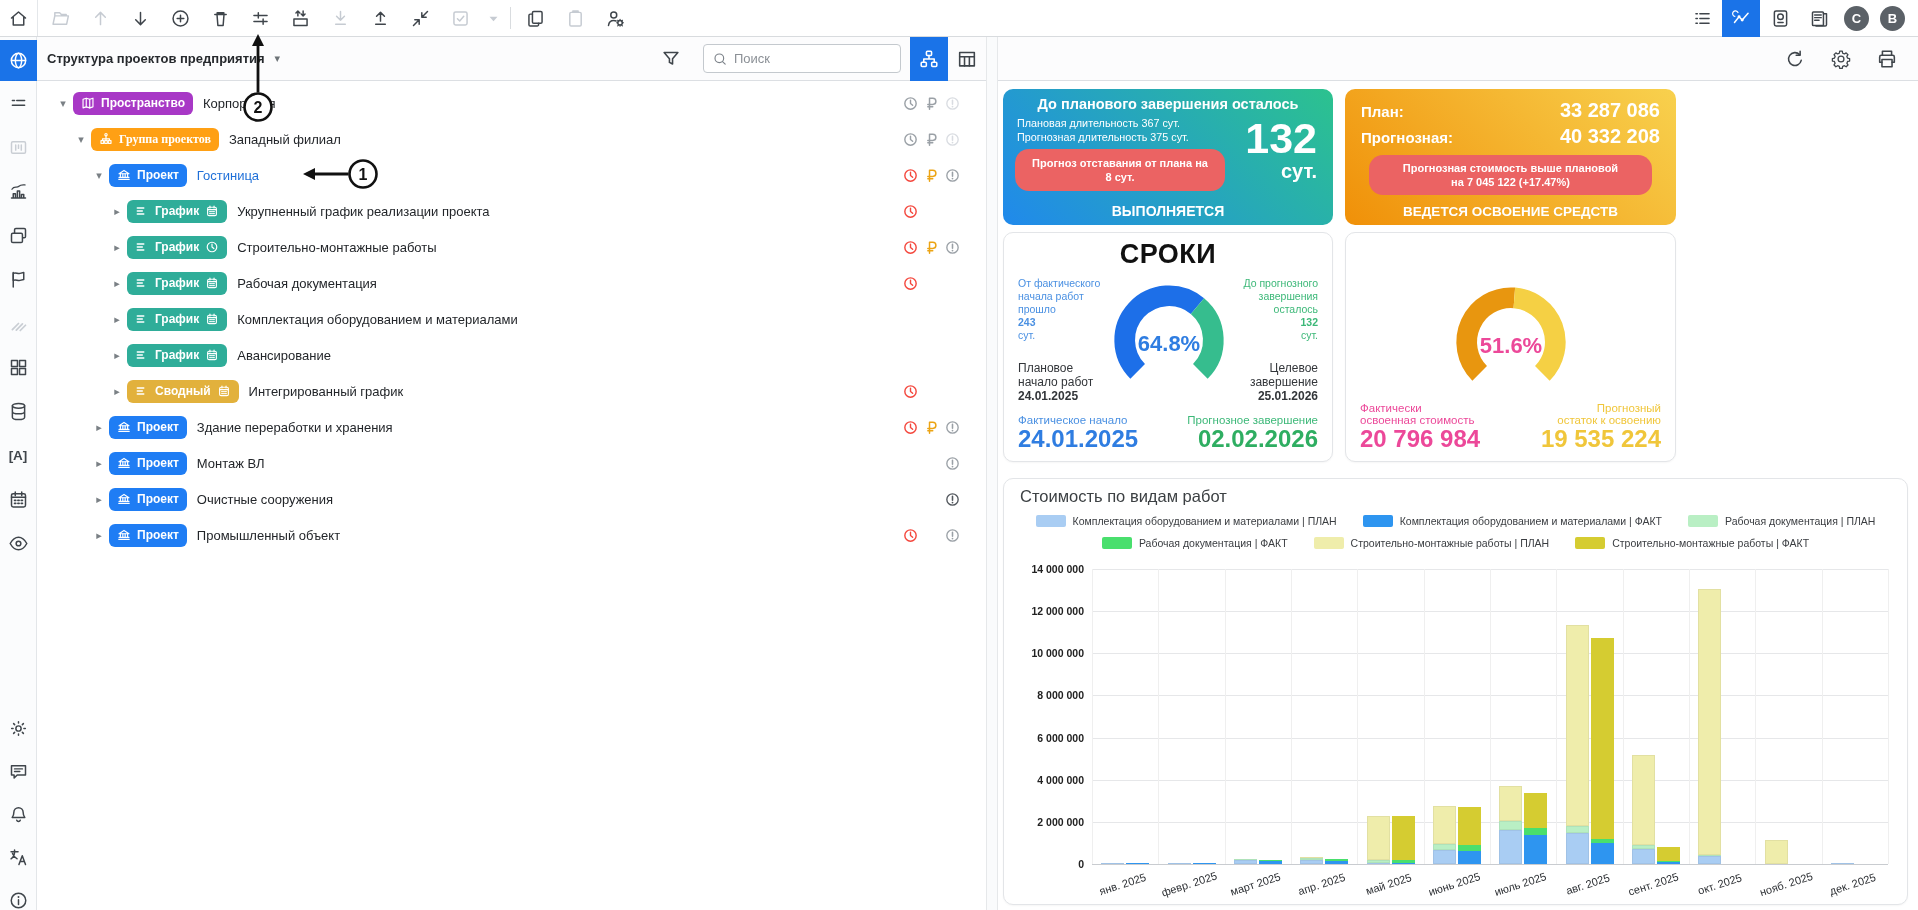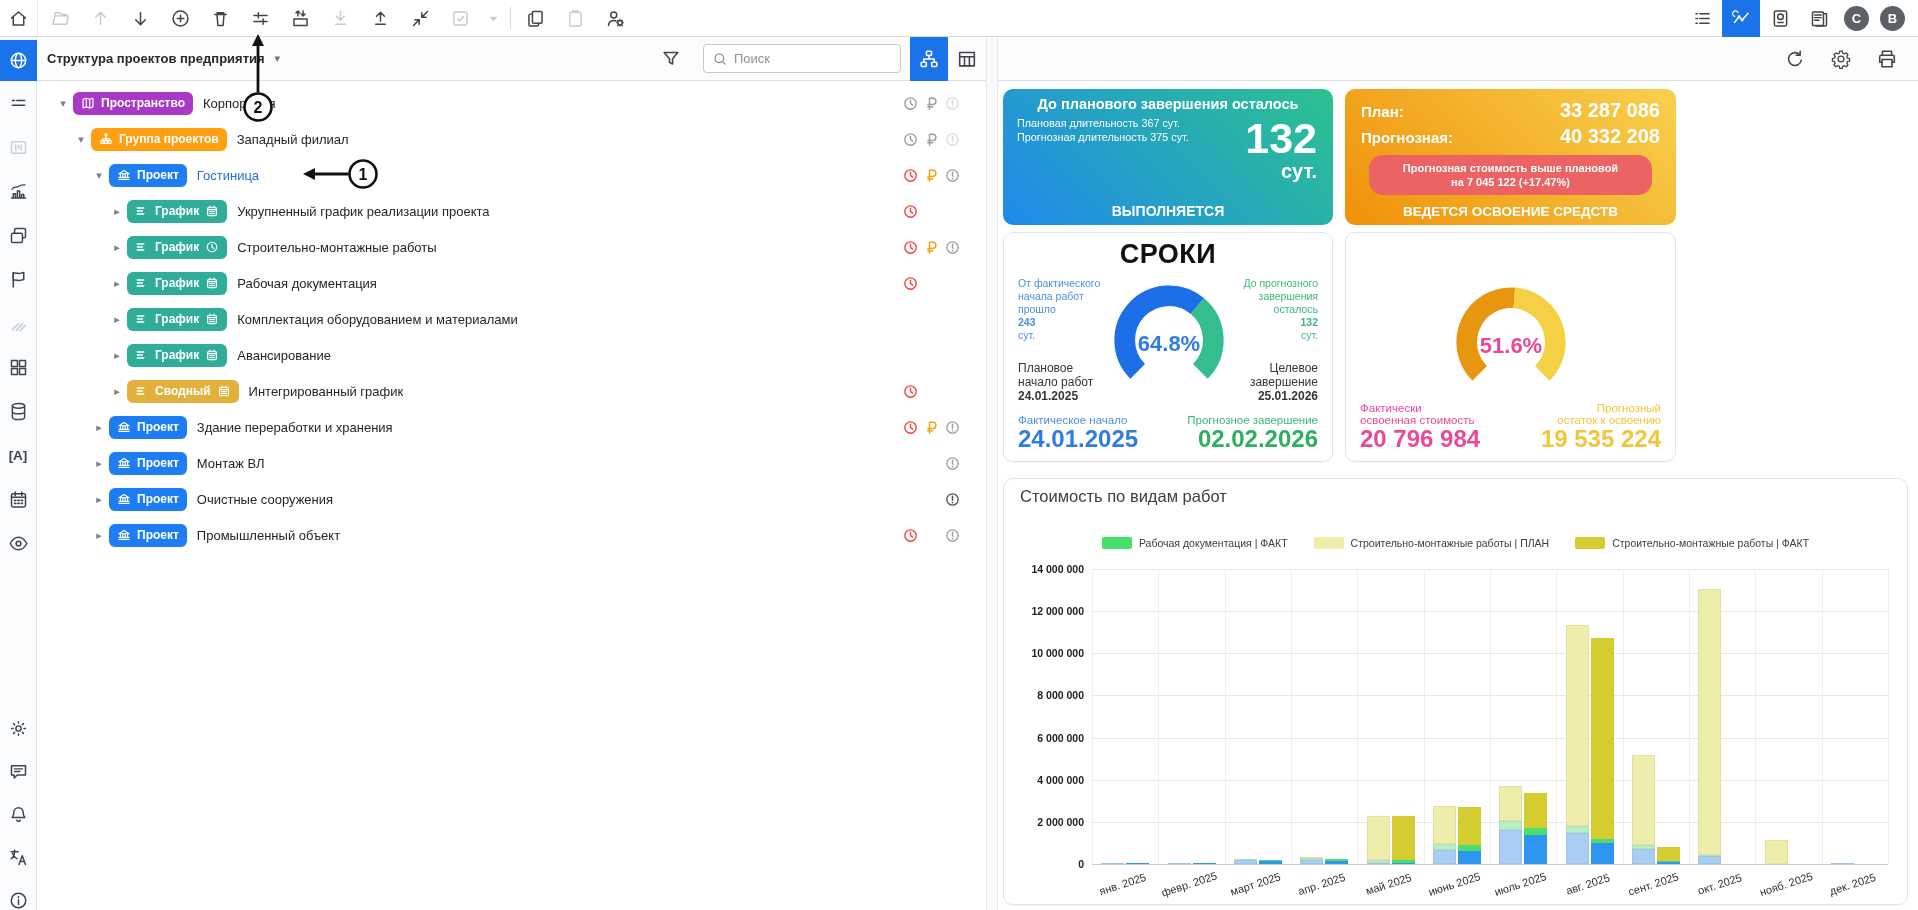--- a/index.html
+++ b/index.html
@@ -526,21 +526,21 @@
             <svg viewBox="0 0 24 24" fill="none" stroke="currentColor" stroke-width="1.7" stroke-linecap="round" stroke-linejoin="round">
               <circle cx="12" cy="12" r="8" stroke-width="1.9"></circle>
               <path d="M12 7.6v5.4" stroke-width="2.2"></path>
               <circle cx="12" cy="16.4" r="1.25" fill="currentColor" stroke="none"></circle>
             </svg>
           </span>
         </span>
       </div>
       <div class="tree-row" style="padding-left: 36px;">
         <span class="expander">▾</span>
-        <span class="badge" style="background: rgb(255, 160, 20);">
+        <span class="badge" style="background: rgb(255, 160, 20); font-family: Liberation Serif, serif;">
           <span style="display: flex;">
             <svg viewBox="0 0 24 24" fill="none" stroke="currentColor" stroke-width="1.7" stroke-linecap="round" stroke-linejoin="round">
               <circle cx="12" cy="4.6" r="2" stroke-width="2"></circle>
               <path d="M12 6.6v3.2M6 14.6v-2.8h12v2.8M12 9.8v4.8" stroke-width="2"></path>
               <rect x="3.4" y="14.8" width="4.6" height="4.6" stroke-width="2"></rect>
               <rect x="9.7" y="14.8" width="4.6" height="4.6" stroke-width="2"></rect>
               <rect x="16" y="14.8" width="4.6" height="4.6" stroke-width="2"></rect>
             </svg>
           </span>
           <span>Группа проектов</span>
@@ -915,20 +915,24 @@
           </svg>
         </span>
       </button>
     </div>
   <div id="dash-content">
 
     <div id="card-completion" class="card">
       <div class="cc-title">До планового завершения осталось</div>
       <div class="cc-line" style="top:28px;">Плановая длительность 367 сут.</div>
       <div class="cc-line" style="top:42px;">Прогнозная длительность 375 сут.</div>
+      <div id="cc-pill" class="alert-pill">
+        <span>Прогноз отставания от плана на</span>
+        <span>8 сут.</span>
+      </div>
       <div class="cc-big">
         <div class="cc-val">132</div>
         <div class="cc-unit">сут.</div>
       </div>
       <div class="card-status">ВЫПОЛНЯЕТСЯ</div>
     </div>
 
     <div id="card-budget" class="card">
       <div class="bc-row" style="top:10px;">
         <span class="bc-label">План:</span>
@@ -999,20 +1003,34 @@
       </div>
       <div class="bottom-block" style="right:14px; text-align:right;">
         <div class="lbl t-yellow">Прогнозный</div>
         <div class="lbl t-yellow">остаток к освоению</div>
         <div class="big t-yellow">19 535 224</div>
       </div>
     </div>
 
     <div id="chart-card" class="card white-card">
       <div id="chart-title">Стоимость по видам работ</div>
+      <div id="legend-row-0" class="legend-row">
+          <div class="legend-item">
+            <span class="legend-swatch" style="background: rgb(169, 205, 243);"></span>
+            <span>Комплектация оборудованием и материалами | ПЛАН</span>
+          </div>
+          <div class="legend-item">
+            <span class="legend-swatch" style="background: rgb(46, 149, 240);"></span>
+            <span>Комплектация оборудованием и материалами | ФАКТ</span>
+          </div>
+          <div class="legend-item">
+            <span class="legend-swatch" style="background: rgb(185, 239, 196);"></span>
+            <span>Рабочая документация | ПЛАН</span>
+          </div>
+        </div>
       <div id="legend-row-1" class="legend-row">
           <div class="legend-item">
             <span class="legend-swatch" style="background: rgb(73, 223, 109);"></span>
             <span>Рабочая документация | ФАКТ</span>
           </div>
           <div class="legend-item">
             <span class="legend-swatch" style="background: rgb(239, 237, 171);"></span>
             <span>Строительно-монтажные работы | ПЛАН</span>
           </div>
           <div class="legend-item">

